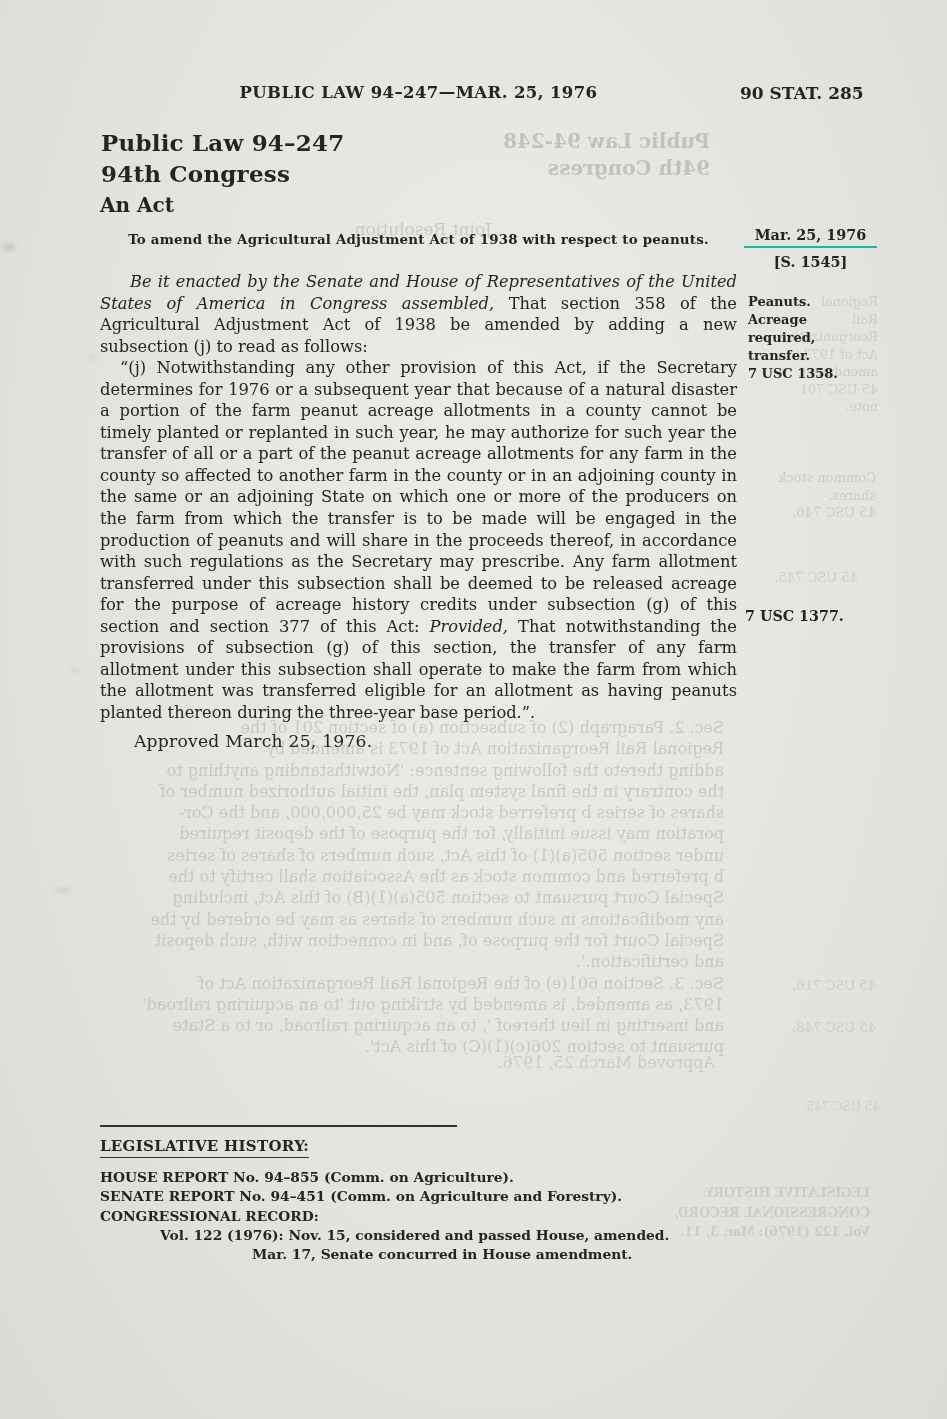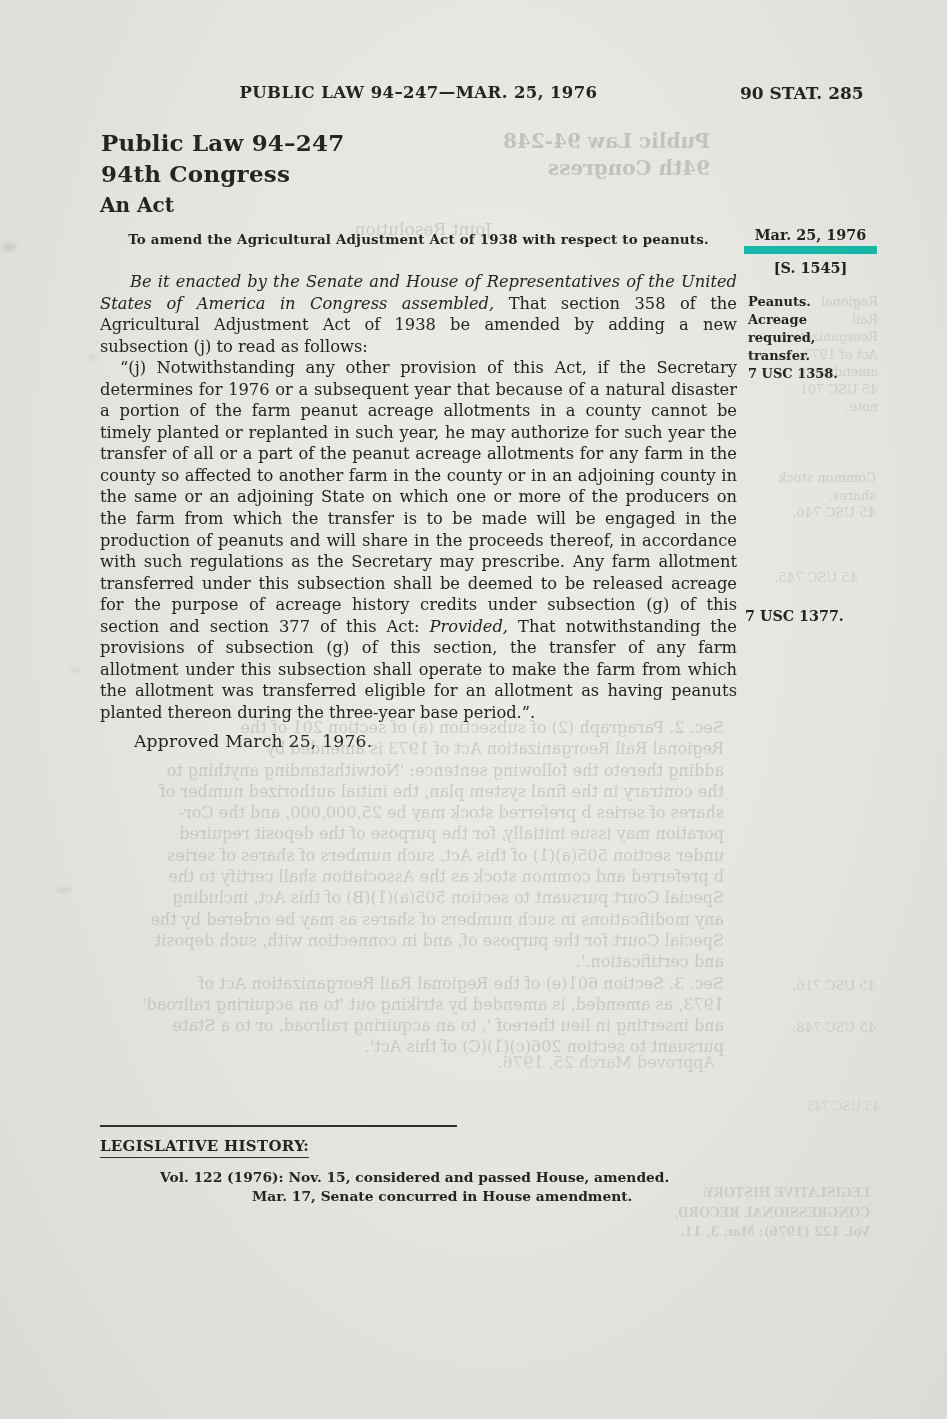--- a/index.html
+++ b/index.html
@@ -12,21 +12,21 @@
   }
   .abs{position:absolute;margin-top:25px;}
   
   .runhead{left:100px;top:58px;width:637px;text-align:center;font-size:16.5px;font-weight:bold;letter-spacing:.4px;}
   .stat{left:740px;top:58px;width:135px;text-align:left;font-size:17px;font-weight:bold;}
   .lawno{left:101px;top:104px;font-size:23px;font-weight:bold;letter-spacing:.2px;}
   .congress{left:101px;top:135px;font-size:23px;font-weight:bold;letter-spacing:.2px;}
   .anact{left:100px;top:168px;width:637px;font-size:20px;font-weight:bold;}
   .purpose{left:100px;top:206px;width:637px;text-align:center;font-size:13.4px;font-weight:bold;letter-spacing:.2px;}
   .datebox{left:744px;top:201px;width:133px;text-align:center;}
-  .dateline{font-size:14.4px;font-weight:bold;display:block;padding-bottom:3px;border-bottom:8px solid #14b8a6;}
+  .dateline{font-size:14.4px;font-weight:bold;display:block;padding-bottom:3px;border-bottom:2px solid #14b8a6;}
   .billno{font-size:14.4px;font-weight:bold;display:block;margin-top:5px;}
   .bodycol{left:100px;top:246px;width:637px;font-size:16.3px;line-height:21.55px;text-align:justify;}
   .bodycol p{margin:0;}
   .p1{text-indent:30px;}
   .p2{text-indent:20px;}
   .it{font-style:italic;}
   .approved{left:134px;top:706px;font-size:17.2px;letter-spacing:.2px;}
   .marginnotes{left:748px;top:268px;width:130px;font-size:13px;line-height:18px;font-weight:bold;}
   .note2{left:745px;top:583px;font-size:14.3px;font-weight:bold;}
   .lhrule{left:100px;top:1100px;width:357px;height:2px;background:#33312c;}
@@ -135,17 +135,22 @@
     <div>transfer.</div>
     <div>7 USC 1358.</div>
   </div>
 <div class="abs note2">7 USC 1377.</div>
 
 <div class="abs approved">Approved March 25, 1976.</div>
 
 <div class="abs lhrule"></div>
 <div class="abs lhhead">LEGISLATIVE HISTORY:</div>
 <div class="abs lhblock">
+  <div>
+      <div>HOUSE REPORT No. 94–855 (Comm. on Agriculture).</div>
+      <div>SENATE REPORT No. 94–451 (Comm. on Agriculture and Forestry).</div>
+      <div>CONGRESSIONAL RECORD:</div>
+    </div>
   <div class="lh-ind1">
       <div>Vol. 122 (1976): Nov. 15, considered and passed House, amended.</div>
     </div>
   <div class="lh-ind2">Mar. 17, Senate concurred in House amendment.</div>
 </div>
 
 </body></html>

